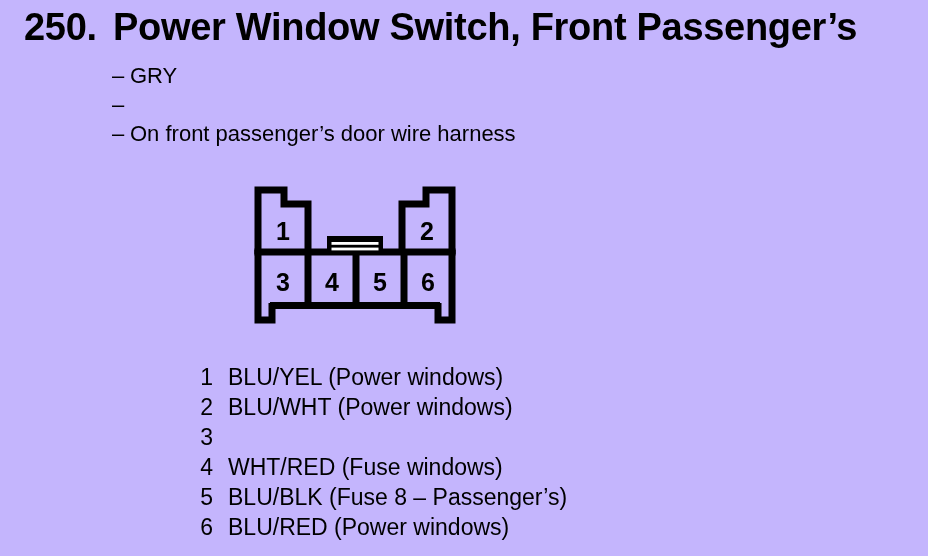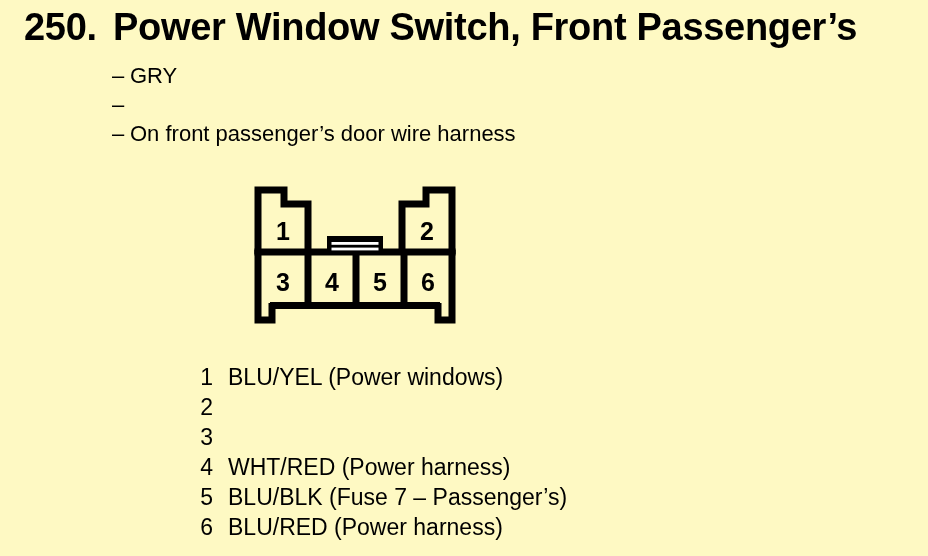--- a/index.html
+++ b/index.html
@@ -4,21 +4,21 @@
 <style>
   html, body {
     margin: 0;
     padding: 0;
     background: #ffffff;
   }
   .page {
     position: relative;
     width: 928px;
     height: 556px;
-    background: #fef9c3;
+    background: #c4b5fd;
     color: #000000;
     font-family: "Liberation Sans", sans-serif;
     overflow: hidden;
   }
   
   .title-row {
     position: absolute;
     left: 24px;
     top: 5px;
     font-size: 38px;
@@ -140,31 +140,32 @@
     </g>
   </svg>
 
   <div class="pin-list">
     <div class="pin-row">
       <span class="pin-num">1</span>
       <span class="pin-desc">BLU/YEL (Power windows)</span>
     </div>
     <div class="pin-row">
       <span class="pin-num">2</span>
+      <span class="pin-desc">BLU/WHT (Power windows)</span>
     </div>
     <div class="pin-row">
       <span class="pin-num">3</span>
     </div>
     <div class="pin-row">
       <span class="pin-num">4</span>
-      <span class="pin-desc">WHT/RED (Power harness)</span>
+      <span class="pin-desc">WHT/RED (Fuse windows)</span>
     </div>
     <div class="pin-row">
       <span class="pin-num">5</span>
-      <span class="pin-desc">BLU/BLK (Fuse 7 – Passenger’s)</span>
+      <span class="pin-desc">BLU/BLK (Fuse 8 – Passenger’s)</span>
     </div>
     <div class="pin-row">
       <span class="pin-num">6</span>
-      <span class="pin-desc">BLU/RED (Power harness)</span>
+      <span class="pin-desc">BLU/RED (Power windows)</span>
     </div>
   </div>
 
 </div>
 
 </body></html>

